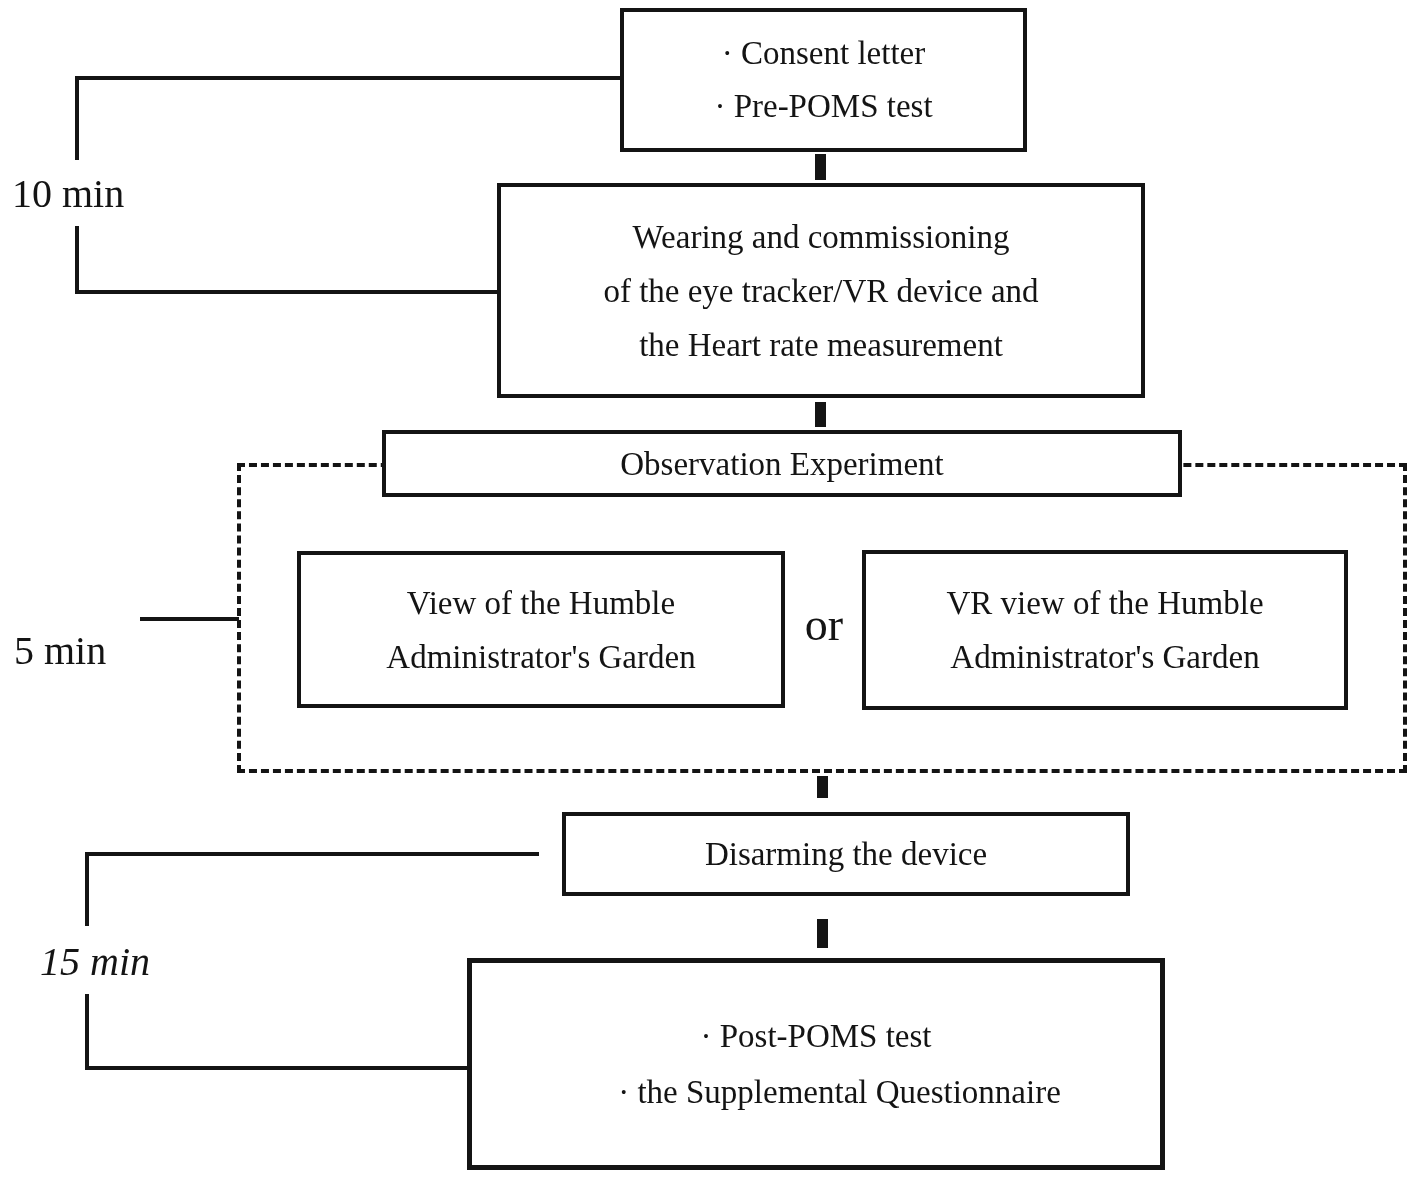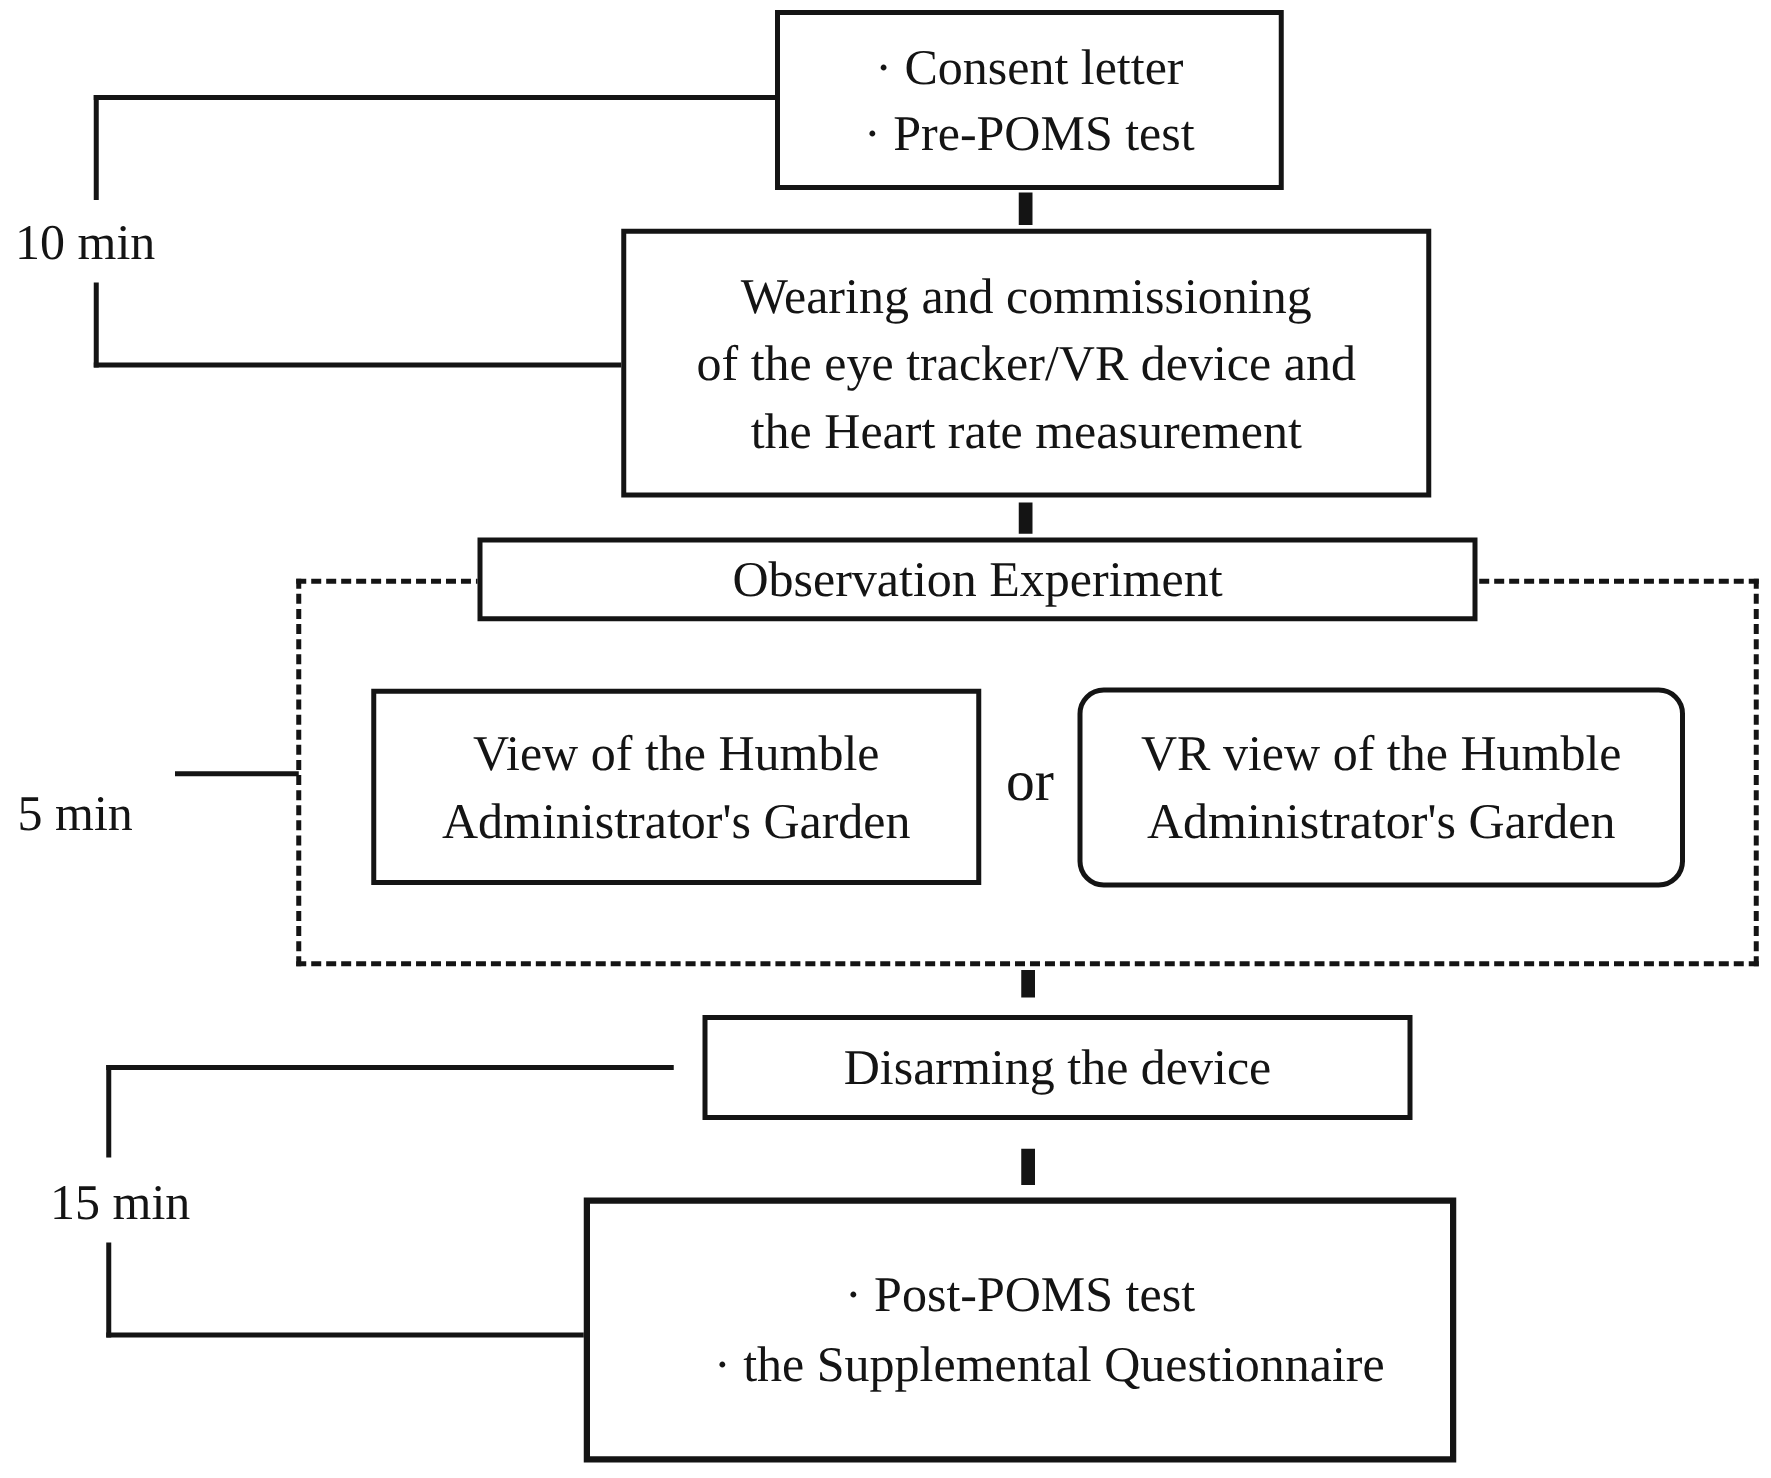--- a/index.html
+++ b/index.html
@@ -22,21 +22,21 @@
     background: #ffffff;
     display: flex;
     flex-direction: column;
     justify-content: center;
     align-items: center;
     text-align: center;
     z-index: 3;
     box-sizing: border-box;
   }
   .box .txt {
-    font-size: 40px;
+    font-size: 33px;
     line-height: 54px;
     white-space: nowrap;
   }
   .dashed-group {
     position: absolute;
     border: 4px dashed #141414;
     background: transparent;
     z-index: 1;
     box-sizing: border-box;
   }
@@ -92,21 +92,21 @@
     <div class="txt">Observation Experiment</div>
   </div>
 
   <div class="box" style="left:297px; top:551px; width:488px; height:157px;">
     <div class="txt">View of the Humble</div>
     <div class="txt">Administrator's Garden</div>
   </div>
 
   <div class="or" style="left:786px; top:598px; width:76px; text-align:center;">or</div>
 
-  <div class="box" style="left:862px; top:550px; width:486px; height:160px;border-radius:21px;">
+  <div class="box" style="left:862px; top:550px; width:486px; height:160px;">
     <div class="txt">VR view of the Humble</div>
     <div class="txt">Administrator's Garden</div>
   </div>
 
   <div class="connector" style="left:817px; top:776px; height:22px;"></div>
 
   <div class="box" style="left:537px; top:812px; width:568px; height:84px;margin-left:25px;">
     <div class="txt">Disarming the device</div>
   </div>
 
@@ -121,17 +121,17 @@
   <div class="vline" style="left:75px; top:76px; width:4px; height:84px;"></div>
   <div class="duration" style="left:8px; top:170px;">10 min</div>
   <div class="vline" style="left:75px; top:226px; width:4px; height:68px;"></div>
   <div class="hline" style="left:75px; top:290px; width:424px; height:4px;"></div>
 
   <div class="duration" style="left:10px; top:627px;">5 min</div>
   <div class="hline" style="left:140px; top:617px; width:99px; height:4px;"></div>
 
   <div class="hline" style="left:85px; top:852px; width:454px; height:4px;"></div>
   <div class="vline" style="left:85px; top:852px; width:4px; height:74px;"></div>
-  <div class="duration" style="left:36px; top:938px;">15 min</div>
+  <div class="duration" style="left:36px; top:938px;font-style:italic;">15 min</div>
   <div class="vline" style="left:85px; top:994px; width:4px; height:76px;"></div>
   <div class="hline" style="left:85px; top:1066px; width:384px; height:4px;"></div>
 
 </div>
 
 </body></html>

